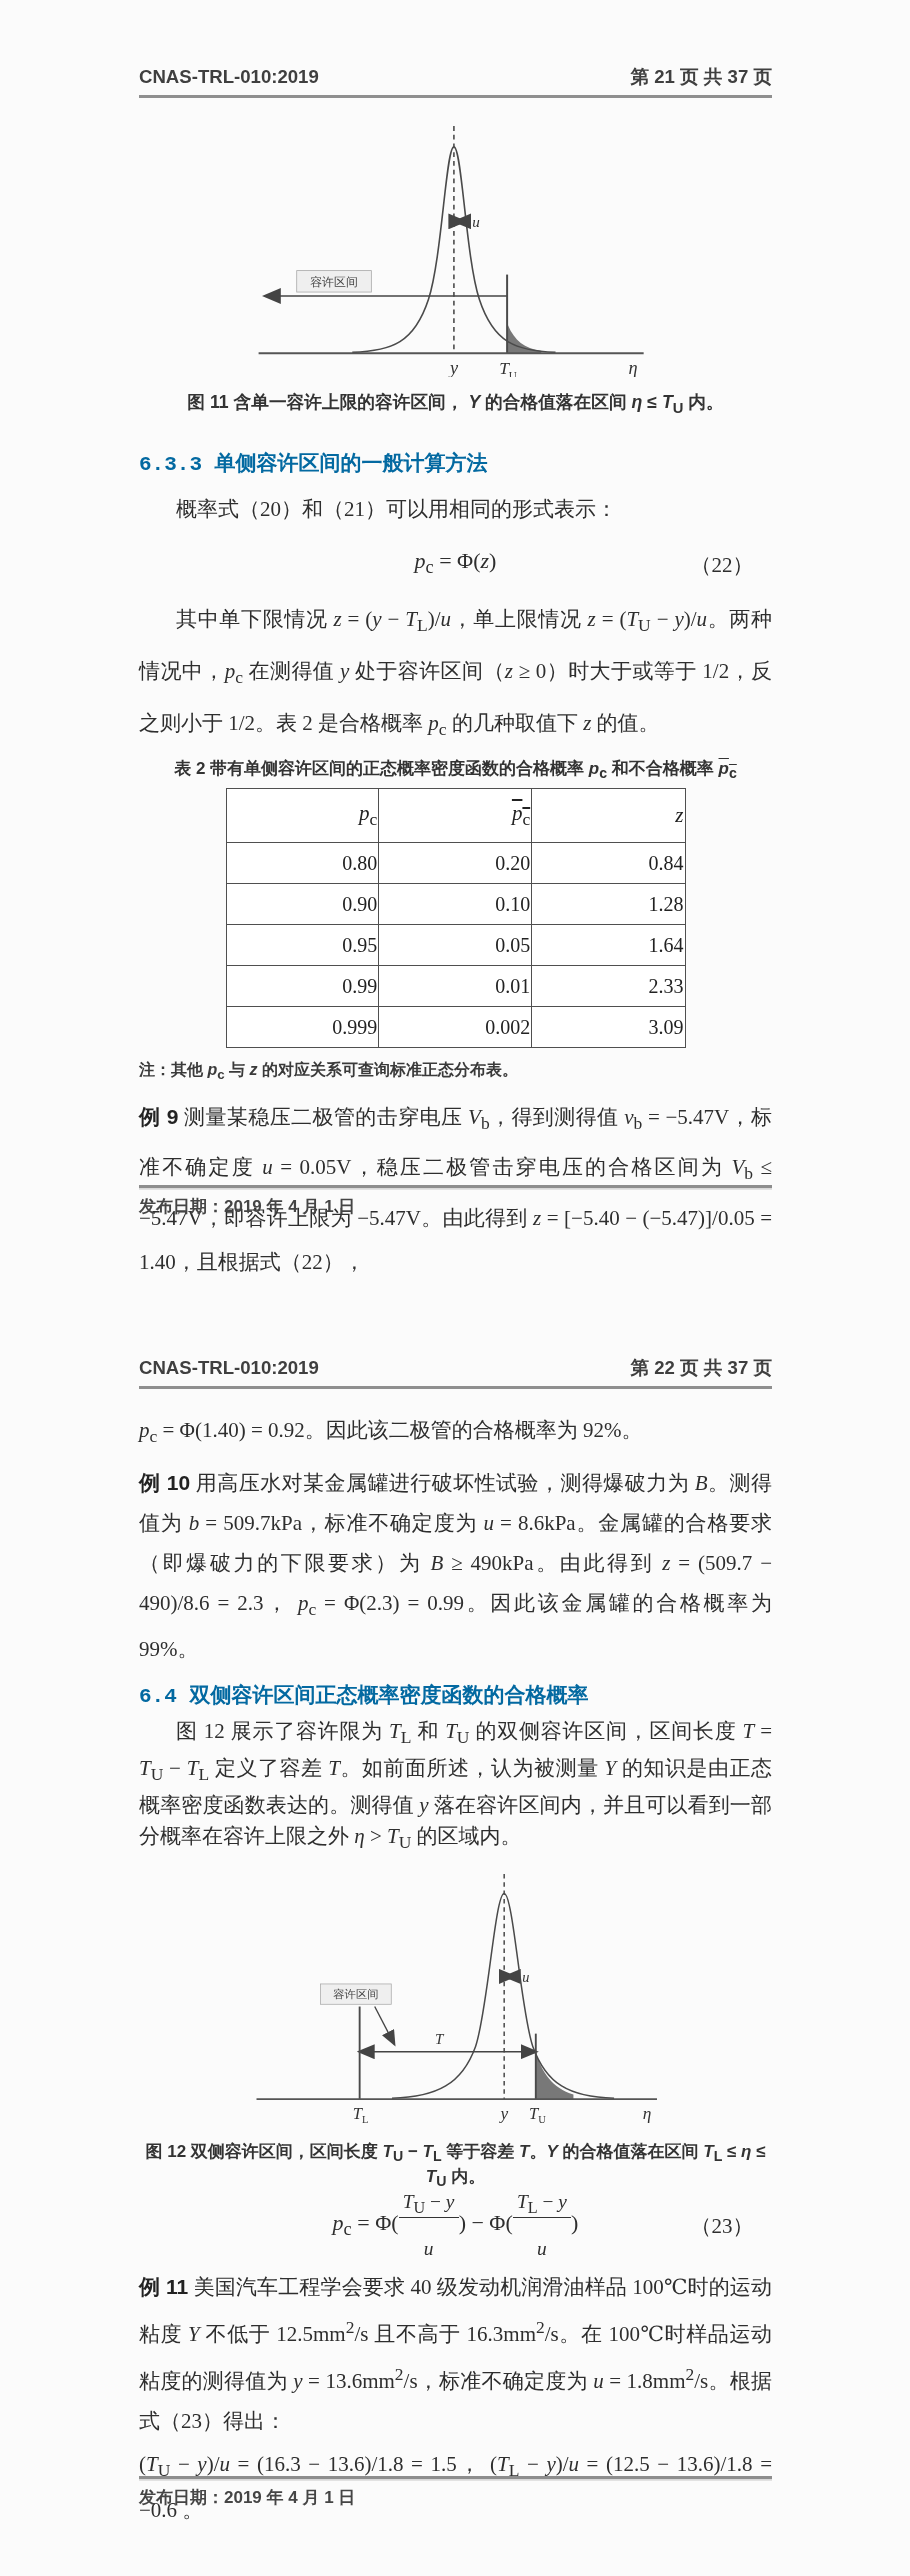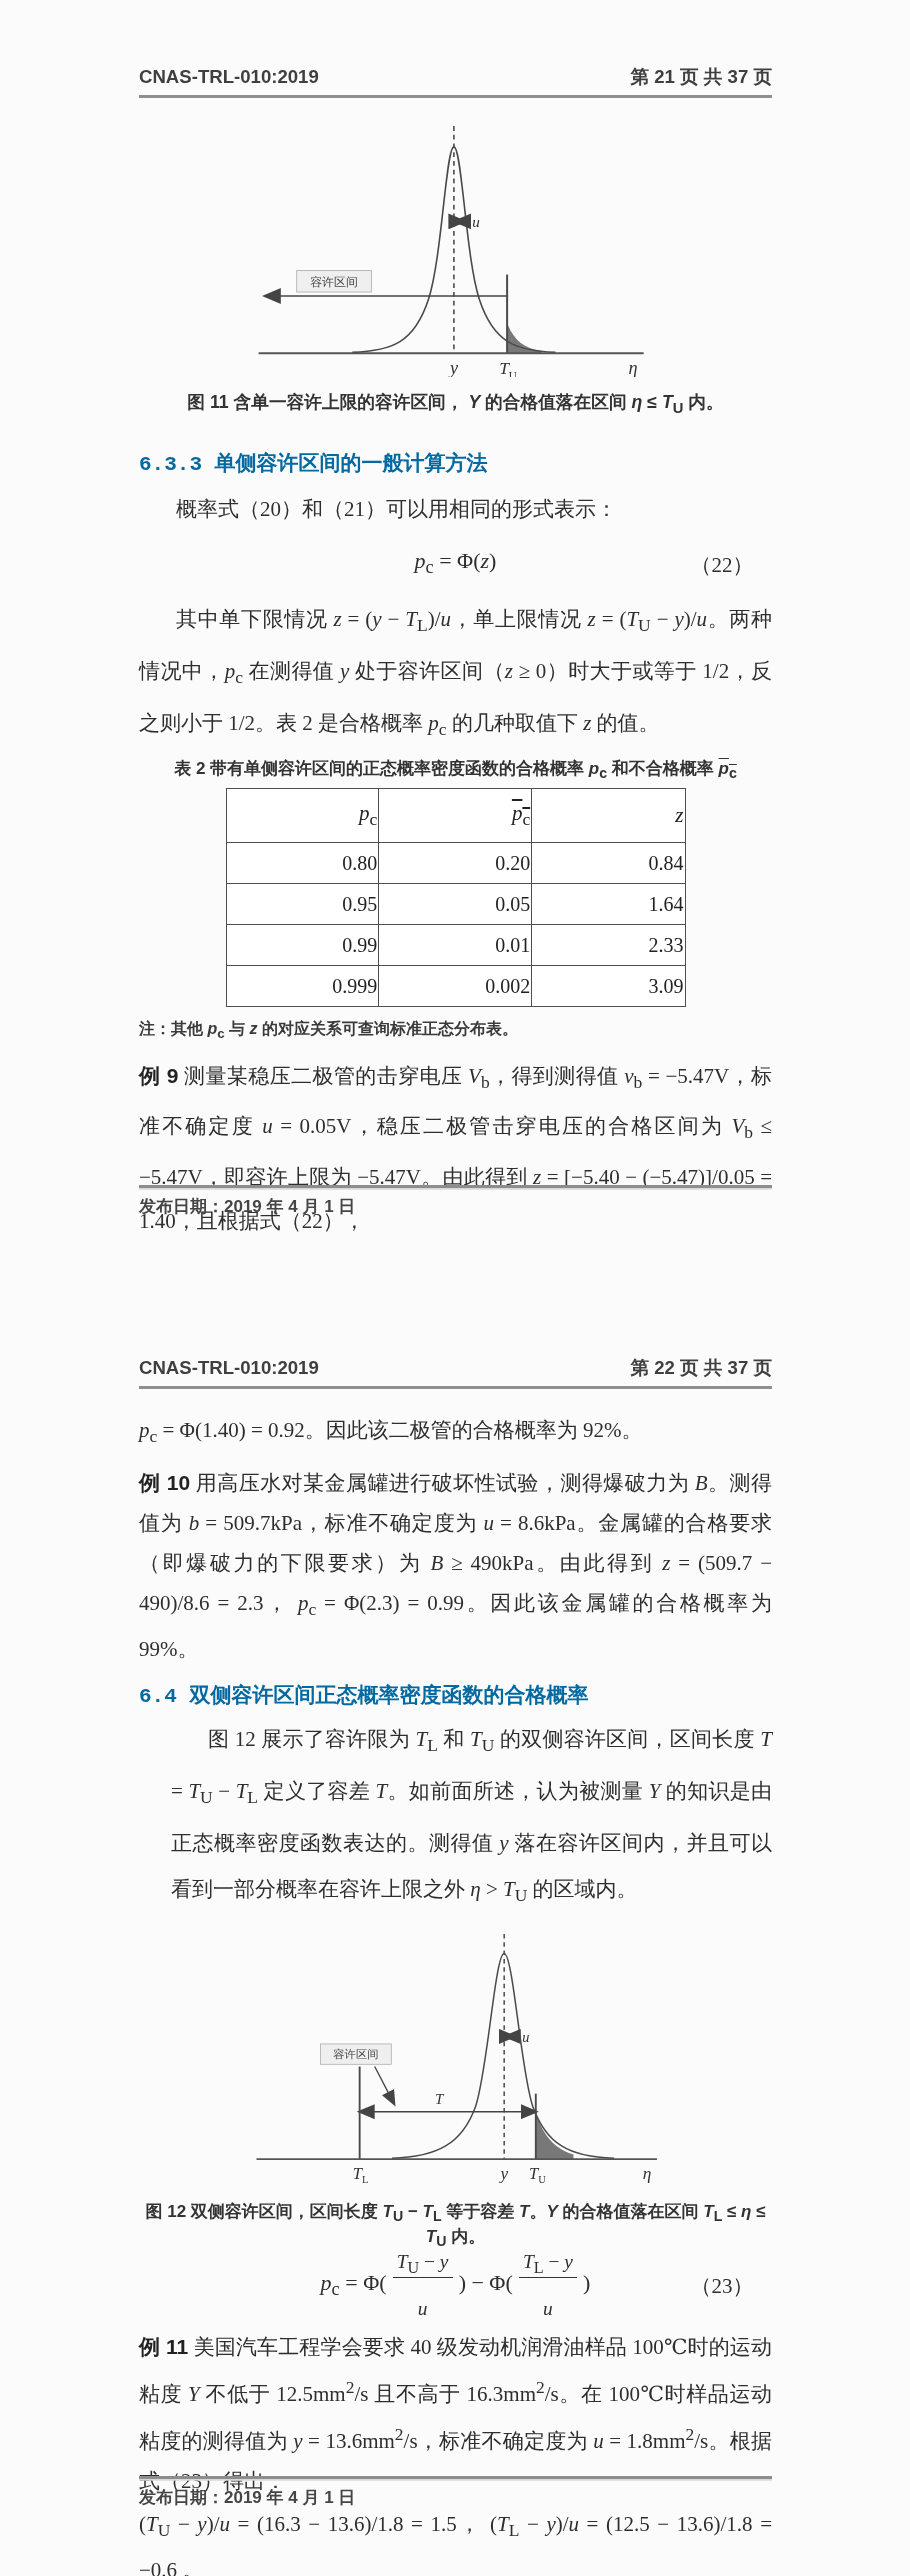--- a/index.html
+++ b/index.html
@@ -14,36 +14,36 @@
   #page-22{top:1291px;height:1285px;}
   .content{box-sizing:border-box;padding:0 139px;}
 
   .doc-header{display:flex;justify-content:space-between;align-items:baseline;
     font-family:"Liberation Sans","DejaVu Sans",sans-serif;font-weight:bold;
     font-size:18.6px;color:#3f3f3f;padding-top:64px;}
   .header-rule{height:3.4px;background:#8f8f8f;margin-top:5px;}
 
   .body-text{font-size:21px;line-height:46px;text-align:justify;}
   .tight{line-height:40px;}
-  .vtight{line-height:46px;margin-left:32px;}
+  .vtight{line-height:31px;}
   .indent{text-indent:37px;}
   .ex-label{font-family:"Liberation Sans","DejaVu Sans",sans-serif;font-weight:bold;color:#222;}
   .section-heading{font-family:Liberation Mono, monospace;font-weight:bold;
     font-size:21px;color:#0369a1;}
 
   .fig-wrap{text-align:center;}
   .caption{text-align:center;font-family:"Liberation Sans","DejaVu Sans",sans-serif;
     font-weight:bold;font-size:17.7px;color:#333;}
   .table-caption{font-size:17px;}
 
   .eq-row{position:relative;text-align:center;font-size:22px;line-height:46px;}
   .eq-num{position:absolute;right:18.6px;top:50%;transform:translateY(-50%);font-size:21px;}
   .eq23-row{line-height:67px;}
   .frac{display:inline-flex;flex-direction:column;vertical-align:middle;
-    text-align:center;line-height:1.2;font-size:19.4px;margin:0 6px;gap:19px;}
+    text-align:center;line-height:1.2;font-size:19.4px;margin:0 0;gap:19px;}
   .frac .fnum{border-bottom:1.7px solid #333;padding:0 4.2px;}
   .ol{text-decoration:overline;}
 
   table.tbl{border-collapse:collapse;margin:6.7px auto 0;width:460px;background:#fff;}
   table.tbl td,table.tbl th{border:1.7px solid #4f4f4f;text-align:right;
     font-size:20px;font-weight:normal;color:#222;}
   table.tbl th{height:51px;font-size:21px;}
   table.tbl td{height:38px;}
 
   .note{font-family:"Liberation Sans","DejaVu Sans",sans-serif;font-weight:bold;
@@ -121,20 +121,25 @@
           <th style="width:33.3%"><i>p</i><sub>c</sub></th>
           <th style="width:33.3%"><span class="ol"><i>p</i><sub>c</sub></span></th>
           <th><i>z</i></th>
         </tr>
       </thead>
       <tbody>
         <tr>
           <td>0.80</td>
           <td>0.20</td>
           <td>0.84</td>
+        </tr>
+        <tr>
+          <td>0.90</td>
+          <td>0.10</td>
+          <td>1.28</td>
         </tr>
         <tr>
           <td>0.95</td>
           <td>0.05</td>
           <td>1.64</td>
         </tr>
         <tr>
           <td>0.99</td>
           <td>0.01</td>
           <td>2.33</td>

